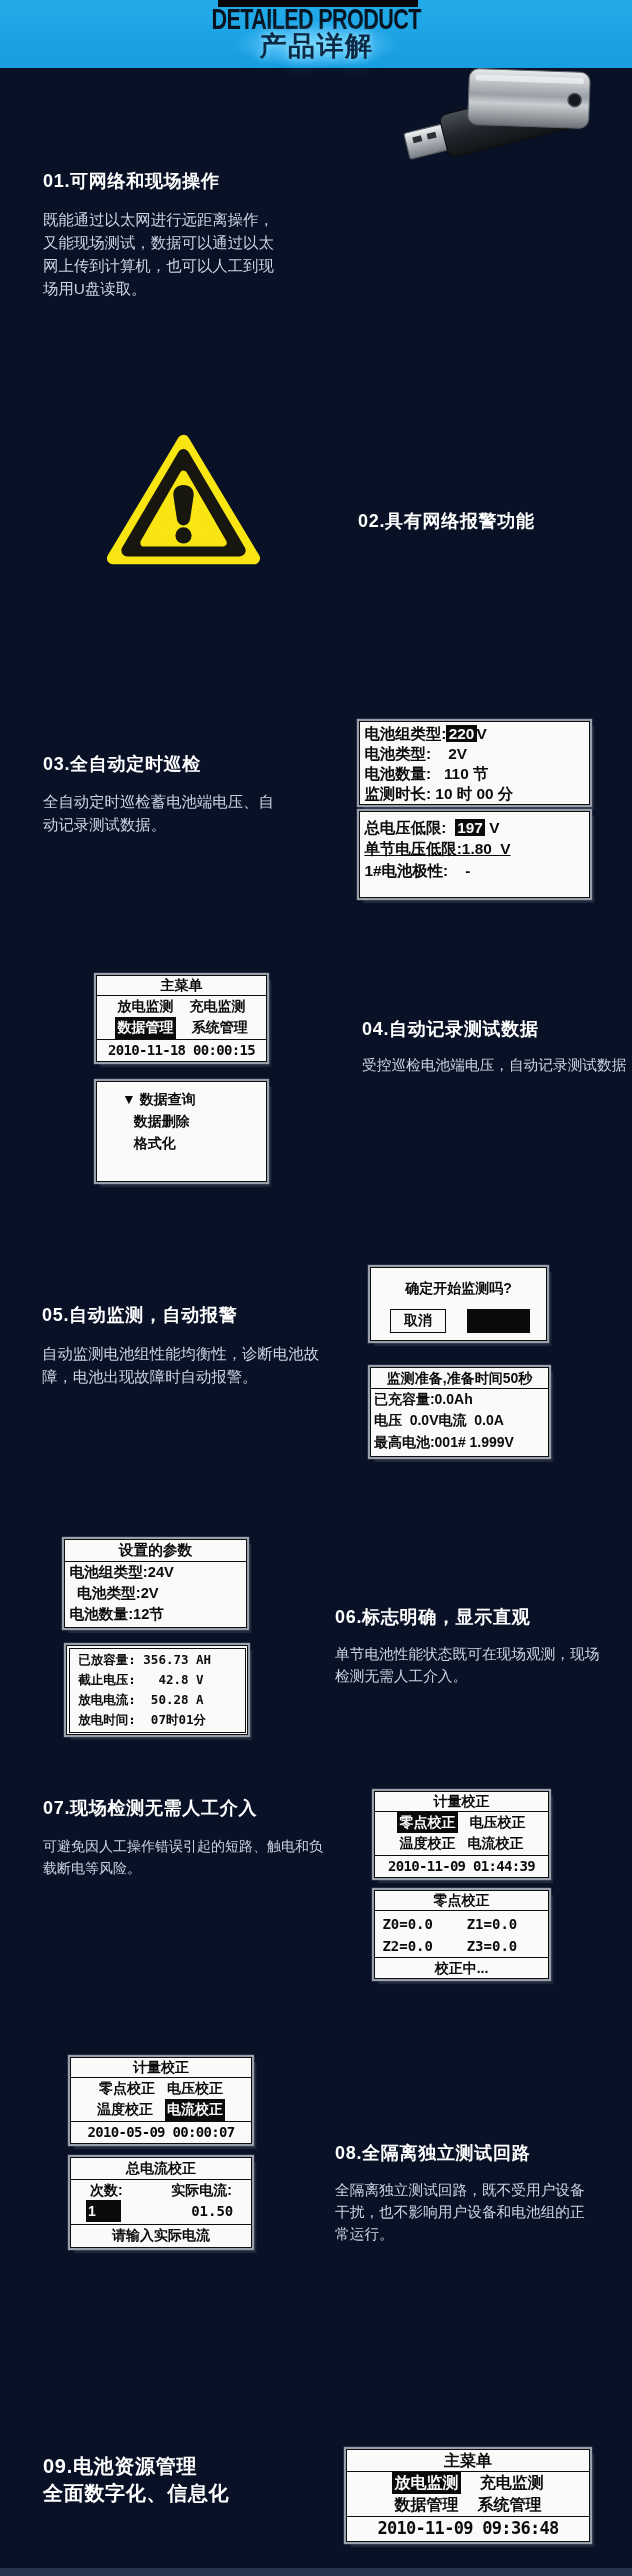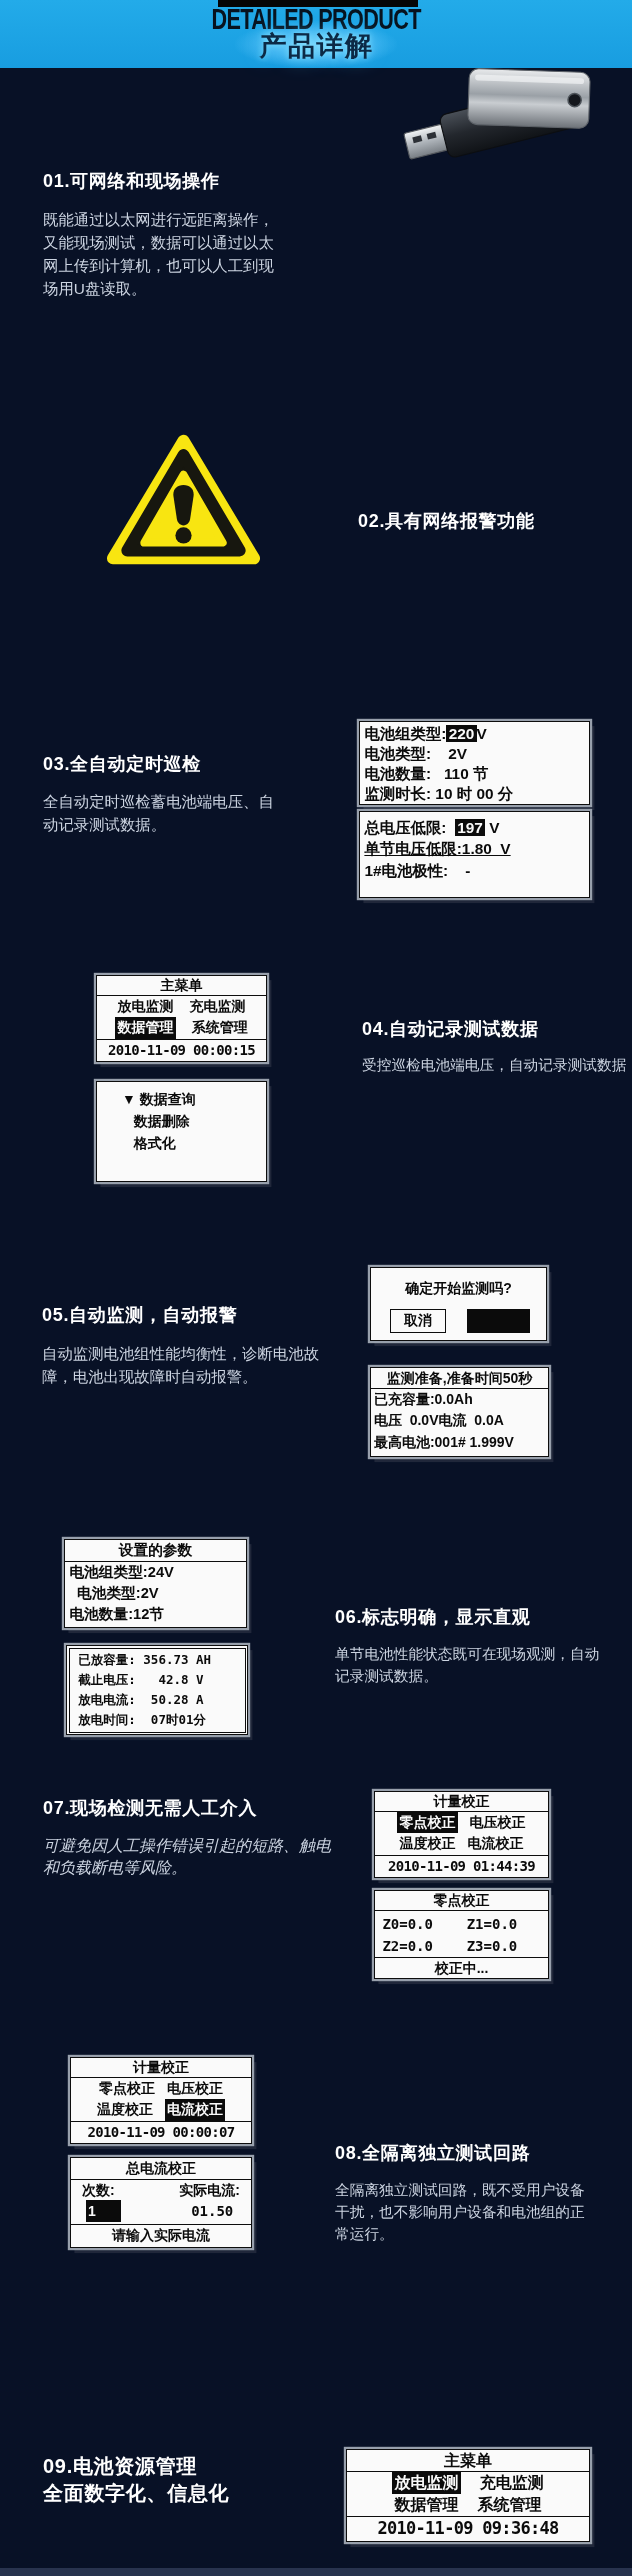--- a/index.html
+++ b/index.html
@@ -115,21 +115,21 @@
   <div class="lcd" style="left:96px;top:975px;width:171px;height:87px;font-size:14px;">
     <div class="lcd-title" style="height:19px;line-height:19px;">主菜单</div>
     <div class="menu-row" style="line-height:21.3px;">
       <span>放电监测</span>
       <span>充电监测</span>
     </div>
     <div class="menu-row" style="line-height:21.3px;">
       <span class="inv">数据管理</span>
       <span>系统管理</span>
     </div>
-    <div class="lcd-footer lcd-date" style="height:20.6px;line-height:20.6px;font-size:14px;">2010-11-09 00:00:15</div>
+    <div class="lcd-footer lcd-date" style="height:20.6px;line-height:20.6px;font-size:14px;">2010-11-18 00:00:15</div>
   </div>
 
   <div class="lcd" style="left:96px;top:1081px;width:171px;height:101px;font-size:14px;padding-top:5.9px;">
     <div class="lcd-line" style="line-height:22px;padding-left:25px;">▼ 数据查询</div>
     <div class="lcd-line" style="line-height:22px;padding-left:25px;">   数据删除</div>
     <div class="lcd-line" style="line-height:22px;padding-left:25px;">   格式化</div>
   </div>
 
   <div class="sec-title" style="left:362px;top:1017px;">04.自动记录测试数据</div>
   <div class="sec-body" style="left:362px;top:1055px;width:266px;font-size:14.7px;line-height:21.3px;">受控巡检电池端电压，自动记录测试数据</div>
@@ -160,24 +160,24 @@
   <div class="lcd" style="left:66px;top:1645px;width:182px;height:90px;font-size:12.5px;">
     <div class="dbl-inner">
       <div class="lcd-line mono" style="line-height:20px;padding-top:1.5px;padding-left:8.8px;">已放容量: 356.73 AH</div>
       <div class="lcd-line mono" style="line-height:20px;padding-left:8.8px;">截止电压:   42.8 V</div>
       <div class="lcd-line mono" style="line-height:20px;padding-left:8.8px;">放电电流:  50.28 A</div>
       <div class="lcd-line mono" style="line-height:20px;padding-left:8.8px;">放电时间:  07时01分</div>
     </div>
   </div>
 
   <div class="sec-title" style="left:335px;top:1605px;">06.标志明确，显示直观</div>
-  <div class="sec-body" style="left:335px;top:1643px;width:278px;font-size:14.7px;line-height:22px;">单节电池性能状态既可在现场观测，自动记录测试数据。</div>
+  <div class="sec-body" style="left:335px;top:1643px;width:278px;font-size:14.7px;line-height:22px;">单节电池性能状态既可在现场观测，现场检测无需人工介入。</div>
 
   <div class="sec-title" style="left:43px;top:1796px;">07.现场检测无需人工介入</div>
-  <div class="sec-body" style="left:43px;top:1835px;width:288px;font-size:16px;line-height:22px;font-style:italic;">可避免因人工操作错误引起的短路、触电和负载断电等风险。</div>
+  <div class="sec-body" style="left:43px;top:1835px;width:288px;font-size:14px;line-height:22px;">可避免因人工操作错误引起的短路、触电和负载断电等风险。</div>
 
   <div class="lcd" style="left:374px;top:1791px;width:175px;height:87px;font-size:14px;">
     <div class="lcd-title" style="height:19px;line-height:19px;">计量校正</div>
     <div class="menu-row" style="line-height:21.3px;gap:11.8px;">
       <span class="inv">零点校正</span>
       <span>电压校正</span>
     </div>
     <div class="menu-row" style="line-height:21.3px;gap:11.8px;">
       <span>温度校正</span>
       <span>电流校正</span>
@@ -195,26 +195,26 @@
   <div class="lcd" style="left:70px;top:2057px;width:182px;height:87px;font-size:14px;">
     <div class="lcd-title" style="height:19px;line-height:19px;">计量校正</div>
     <div class="menu-row" style="line-height:21.3px;gap:11.8px;">
       <span>零点校正</span>
       <span>电压校正</span>
     </div>
     <div class="menu-row" style="line-height:21.3px;gap:11.8px;">
       <span>温度校正</span>
       <span class="inv">电流校正</span>
     </div>
-    <div class="lcd-footer lcd-date" style="height:20.6px;line-height:20.6px;font-size:14px;">2010-11-09 00:00:07</div>
+    <div class="lcd-footer lcd-date" style="height:20.6px;line-height:20.6px;font-size:14px;">2010-05-09 00:00:07</div>
   </div>
 
   <div class="lcd" style="left:70px;top:2157px;width:182px;height:91px;font-size:14px;">
     <div class="lcd-title" style="height:20.6px;line-height:20.6px;">总电流校正</div>
-    <div class="split-row" style="line-height:20.6px;padding:0 11px;">
+    <div class="split-row" style="line-height:20.6px;padding:0 19px;">
       <span>次数:</span>
       <span>实际电流:</span>
     </div>
     <div class="split-row" style="line-height:22px;padding:0 17.7px 1.5px 14.7px;">
       <span class="inv" style="display:inline-block;width:31px;">1</span>
       <span class="mono">01.50</span>
     </div>
     <div class="lcd-footer" style="height:20.6px;line-height:20.6px;font-size:14px;">请输入实际电流</div>
   </div>
 

